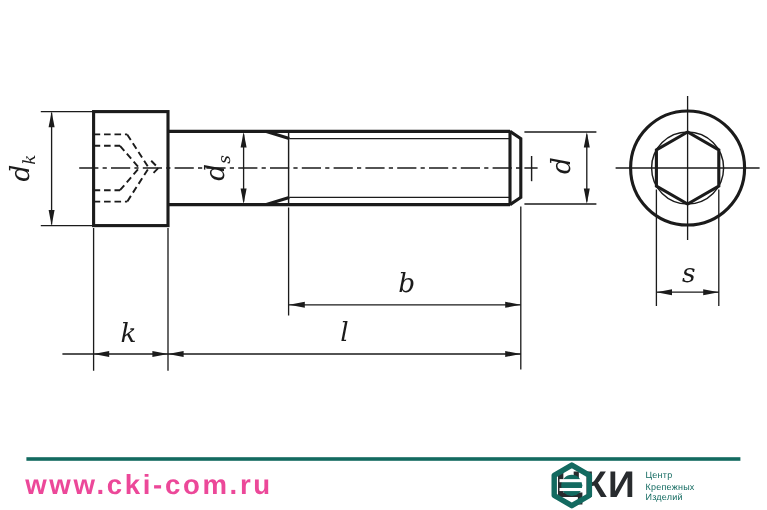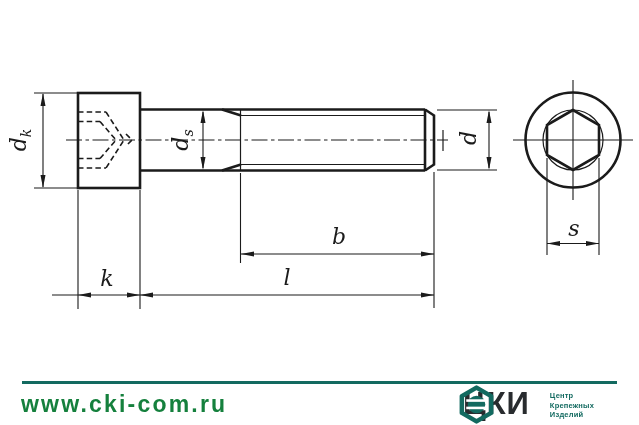--- a/index.html
+++ b/index.html
@@ -9,21 +9,21 @@
   .dim-label{position:absolute;font:italic 22px "DejaVu Serif",serif;color:#1b1b1b;
              transform:translate(-50%,-50%);white-space:nowrap;line-height:1;}
   .dim-label.rot{transform:translate(-50%,-50%) rotate(-90deg);}
   .dim-label .sb{font-size:14px;vertical-align:-5px;font-style:italic;}
   .footer-rule{position:absolute;left:22px;top:381px;width:595px;height:3px;}
   .site-text{position:absolute;left:21px;top:391px;font-size:23px;font-weight:700;
              letter-spacing:2.2px;}
   .logo{position:absolute;left:456px;top:384px;display:flex;align-items:flex-start;}
   .logo-acronym{font-size:31px;font-weight:700;color:#282b2e;letter-spacing:1px;
                 line-height:1;margin-left:7px;margin-top:4px;}
-  .logo-tagline{margin-left:20px;margin-top:7px;font-size:7.5px;font-weight:700;
+  .logo-tagline{margin-left:8px;margin-top:7px;font-size:7.5px;font-weight:400;
                 line-height:9.5px;letter-spacing:0.2px;}
 </style>
 </head>
 <body>
 
 <div id="canvas">
 
   <svg width="639" height="368" viewBox="0 0 639 368">
 
     <g stroke="#1b1b1b" stroke-width="2.6" fill="none" stroke-linecap="butt">
@@ -93,21 +93,21 @@
   <div class="dim-label" style="left:339px;top:237px"><span>b</span></div>
 
   <div class="dim-label" style="left:287px;top:278px"><span>l</span></div>
 
   <div class="dim-label" style="left:107px;top:279px"><span>k</span></div>
 
   <div class="dim-label" style="left:574px;top:229px"><span>s</span></div>
 
   <div class="footer-rule" style="background:#136a60"></div>
 
-  <div class="site-text" style="color:#15803d">www.cki-com.ru</div>
+  <div class="site-text" style="color:#ec4899">www.cki-com.ru</div>
 
   <div class="logo">
     <svg width="41" height="41" viewBox="0 0 40 40">
       <polygon points="20,3.5 34.3,11.8 34.3,28.2 20,36.5 5.7,28.2 5.7,11.8" fill="none" stroke="#136a60" stroke-width="4.4" stroke-linejoin="round"></polygon>
       <circle cx="20" cy="20" r="8.6" fill="#136a60"></circle>
       <rect x="10" y="14.9" width="20" height="2.5" fill="#ffffff"></rect>
       <rect x="10" y="22.1" width="20" height="2.5" fill="#ffffff"></rect>
     </svg>
     <div class="logo-acronym">ЦКИ</div>
     <div class="logo-tagline" style="color:#136a60">

